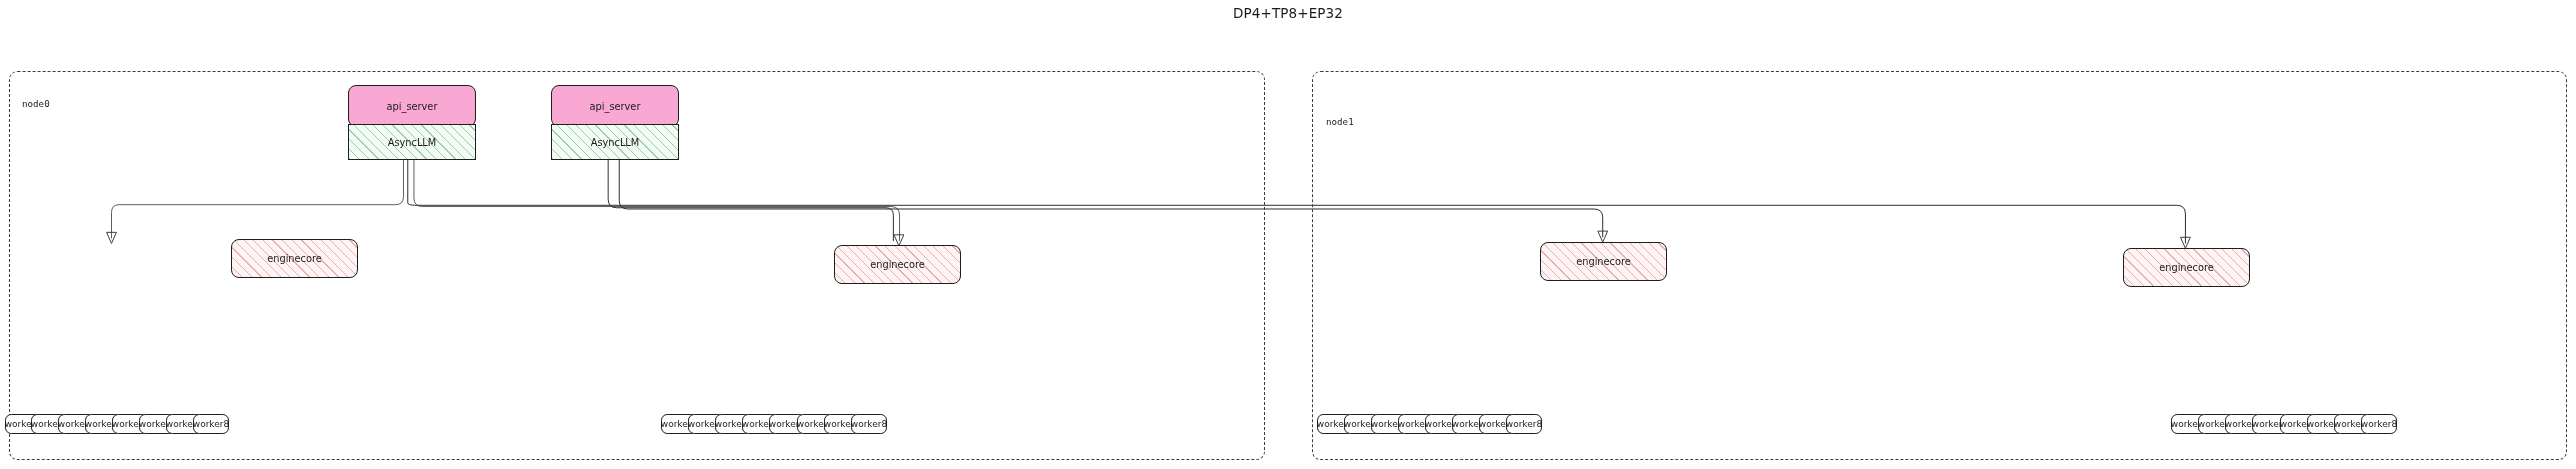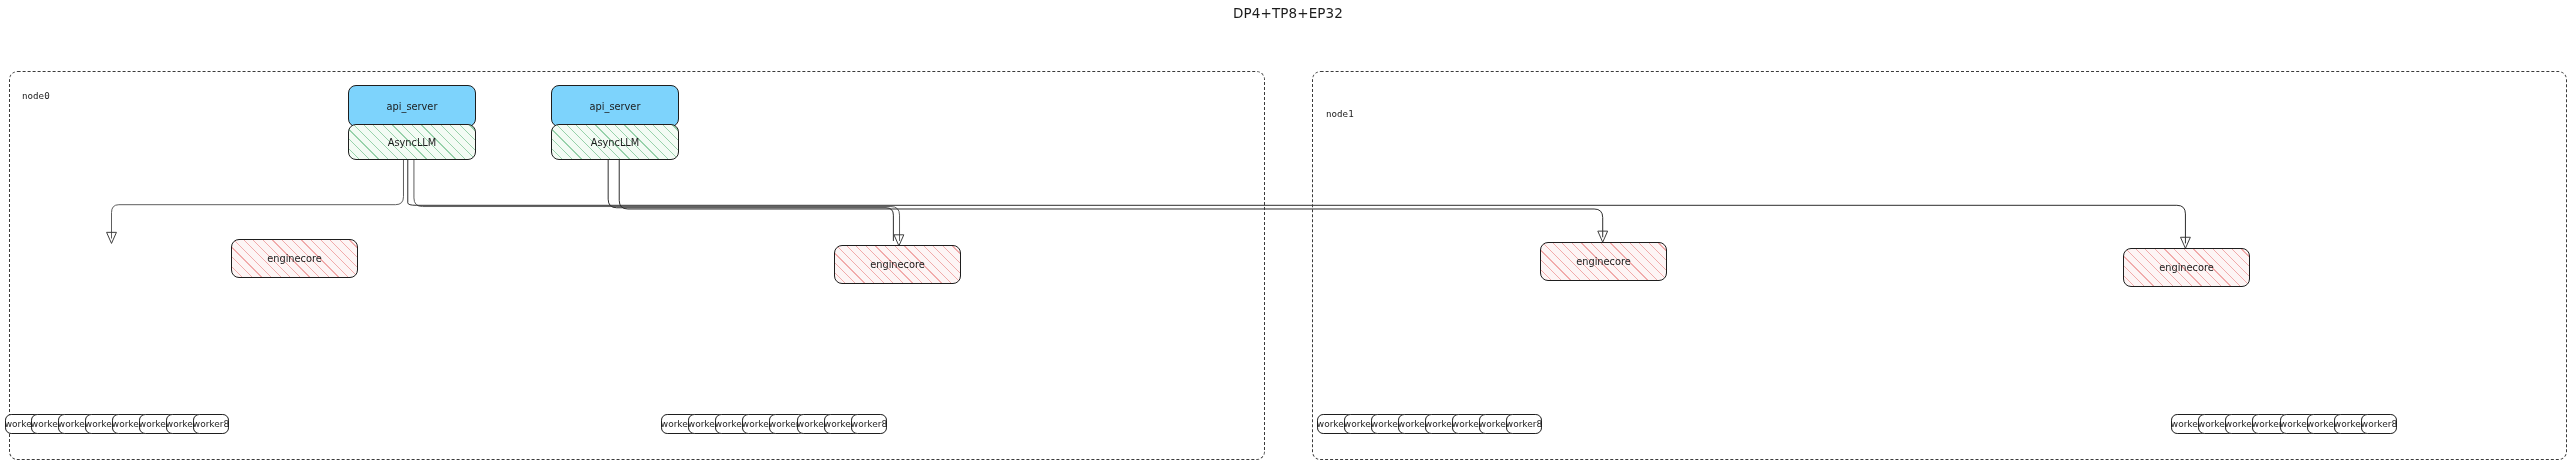--- a/index.html
+++ b/index.html
@@ -41,45 +41,46 @@
     border-radius: 8.6px;
     background: transparent;
     box-sizing: border-box;
   }
   .node-label {
     position: absolute;
     font-size: 9.2px;
     font-family: "DejaVu Sans Mono", "Liberation Mono", monospace;
     color: #1c1c1c;
     white-space: nowrap;
+    margin-top: 8px;
   }
 
   
   .box {
     position: absolute;
     box-sizing: border-box;
     border: 1.2px solid #1e1e1e;
     border-radius: 6.8px;
     display: flex;
     align-items: center;
     justify-content: center;
     font-size: 9.8px;
     color: #1c1c1c;
     background: #ffffff;
     white-space: nowrap;
   }
 
   .box-api {
-    background: #7dd3fc;
+    background: #f9a8d4;
     border-radius: 8px;
   }
 
   
   .box-async {
-    border-radius: 8px;
+    border-radius: 0;
     background-color: #f3fbf4;
     background-image: repeating-linear-gradient(
         45deg,
         rgba(76, 175, 110, 0.55) 0px,
         rgba(76, 175, 110, 0.55) 0.9px,
         rgba(255,255,255,0) 0.9px,
         rgba(255,255,255,0) 6.8px);
   }
 
   

